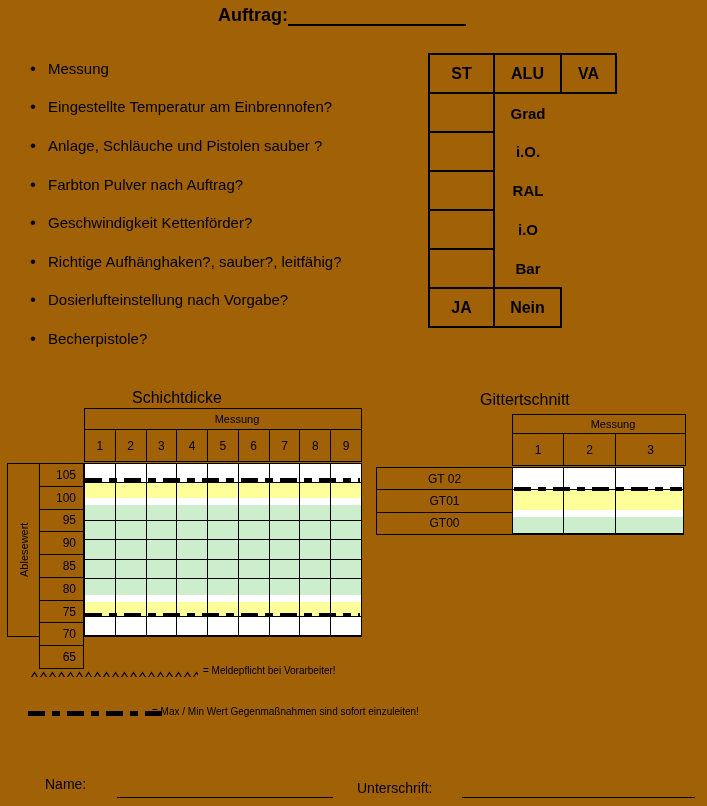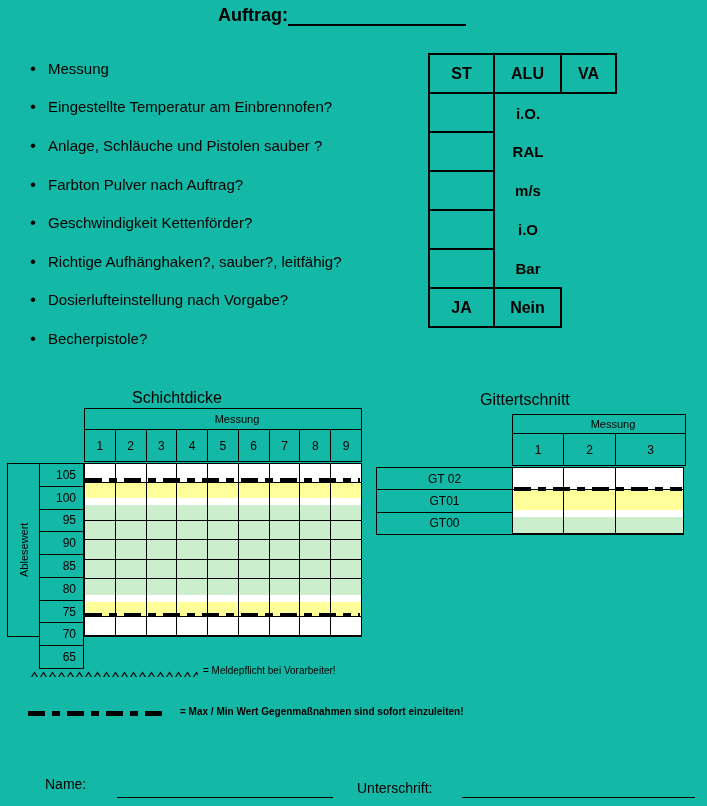--- a/index.html
+++ b/index.html
@@ -1,18 +1,18 @@
 <!DOCTYPE html>
 <html><head>
 <meta charset="utf-8">
 <style>
   * { margin:0; padding:0; box-sizing:border-box; }
   html,body { background:#fff; }
   .page {
-    position:relative; width:707px; height:806px; background:#14b8a6;
+    position:relative; width:707px; height:806px; background:#a16207;
     font-family:"Liberation Sans", sans-serif; color:#000; overflow:hidden;
   }
   .abs { position:absolute; }
 
   
   .auftrag { left:218px; top:5px; display:flex; align-items:flex-end; }
   .auftrag .t { font-size:18px; font-weight:bold; }
   .blank-line { display:inline-block; height:17px; border-bottom:2px solid #000; }
 
   
@@ -127,31 +127,31 @@
         <col style="width:55px">
       </colgroup>
     <tbody>
         <tr>
       <td class="b">ST</td>
       <td class="b">ALU</td>
       <td class="b">VA</td>
     </tr>
     <tr>
       <td class="b"></td>
+      <td class="unit">Grad</td>
+      <td class="void"></td>
+    </tr>
+    <tr>
+      <td class="b"></td>
       <td class="unit">i.O.</td>
       <td class="void"></td>
     </tr>
     <tr>
       <td class="b"></td>
       <td class="unit">RAL</td>
-      <td class="void"></td>
-    </tr>
-    <tr>
-      <td class="b"></td>
-      <td class="unit">m/s</td>
       <td class="void"></td>
     </tr>
     <tr>
       <td class="b"></td>
       <td class="unit">i.O</td>
       <td class="void"></td>
     </tr>
     <tr>
       <td class="b"></td>
       <td class="unit">Bar</td>
@@ -252,21 +252,21 @@
     <div class="vline" style="left:102px;"></div>
     <div class="dashline" style="left:1px; right:1px; top:19px;"></div>
   </div>
 
   <div class="abs zigzag" style="left:30px; top:667px; width:168px; height:10px; overflow:hidden;"><svg width="168" height="10" viewBox="0 0 168 10">
         <path d="M0 8.5 L4.5 1.5 L9 8.5 L13.5 1.5 L18 8.5 L22.5 1.5 L27 8.5 L31.5 1.5 L36 8.5 L40.5 1.5 L45 8.5 L49.5 1.5 L54 8.5 L58.5 1.5 L63 8.5 L67.5 1.5 L72 8.5 L76.5 1.5 L81 8.5 L85.5 1.5 L90 8.5 L94.5 1.5 L99 8.5 L103.5 1.5 L108 8.5 L112.5 1.5 L117 8.5 L121.5 1.5 L126 8.5 L130.5 1.5 L135 8.5 L139.5 1.5 L144 8.5 L148.5 1.5 L153 8.5 L157.5 1.5 L162 8.5 L166.5 1.5 L171 8.5" fill="none" stroke="#000" stroke-width="1.1"></path>
       </svg></div>
   <div class="abs legend-text" style="left:203px; top:665px;">= Meldepflicht bei Vorarbeiter!</div>
 
   <div class="abs dashline" style="left:28px; top:711px; width:137px; height:5px;"></div>
-  <div class="abs legend-text" style="left:180px; top:706px;font-weight:bold;">= Max / Min Wert Gegenmaßnahmen sind sofort einzuleiten!</div>
+  <div class="abs legend-text" style="left:152px; top:706px;">= Max / Min Wert Gegenmaßnahmen sind sofort einzuleiten!</div>
 
   <div class="abs f-label" style="left:45px; top:776px;">Name:</div>
   <div class="u-line" style="left:117px; top:797px; width:216px;"></div>
   <div class="abs f-label" style="left:357px; top:761px;margin-top:42px;">Datum,</div>
   <div class="abs f-label" style="left:357px; top:780px;">Unterschrift:</div>
   <div class="u-line" style="left:462px; top:797px; width:233px;"></div>
 
 </div>
 
 </body></html>

